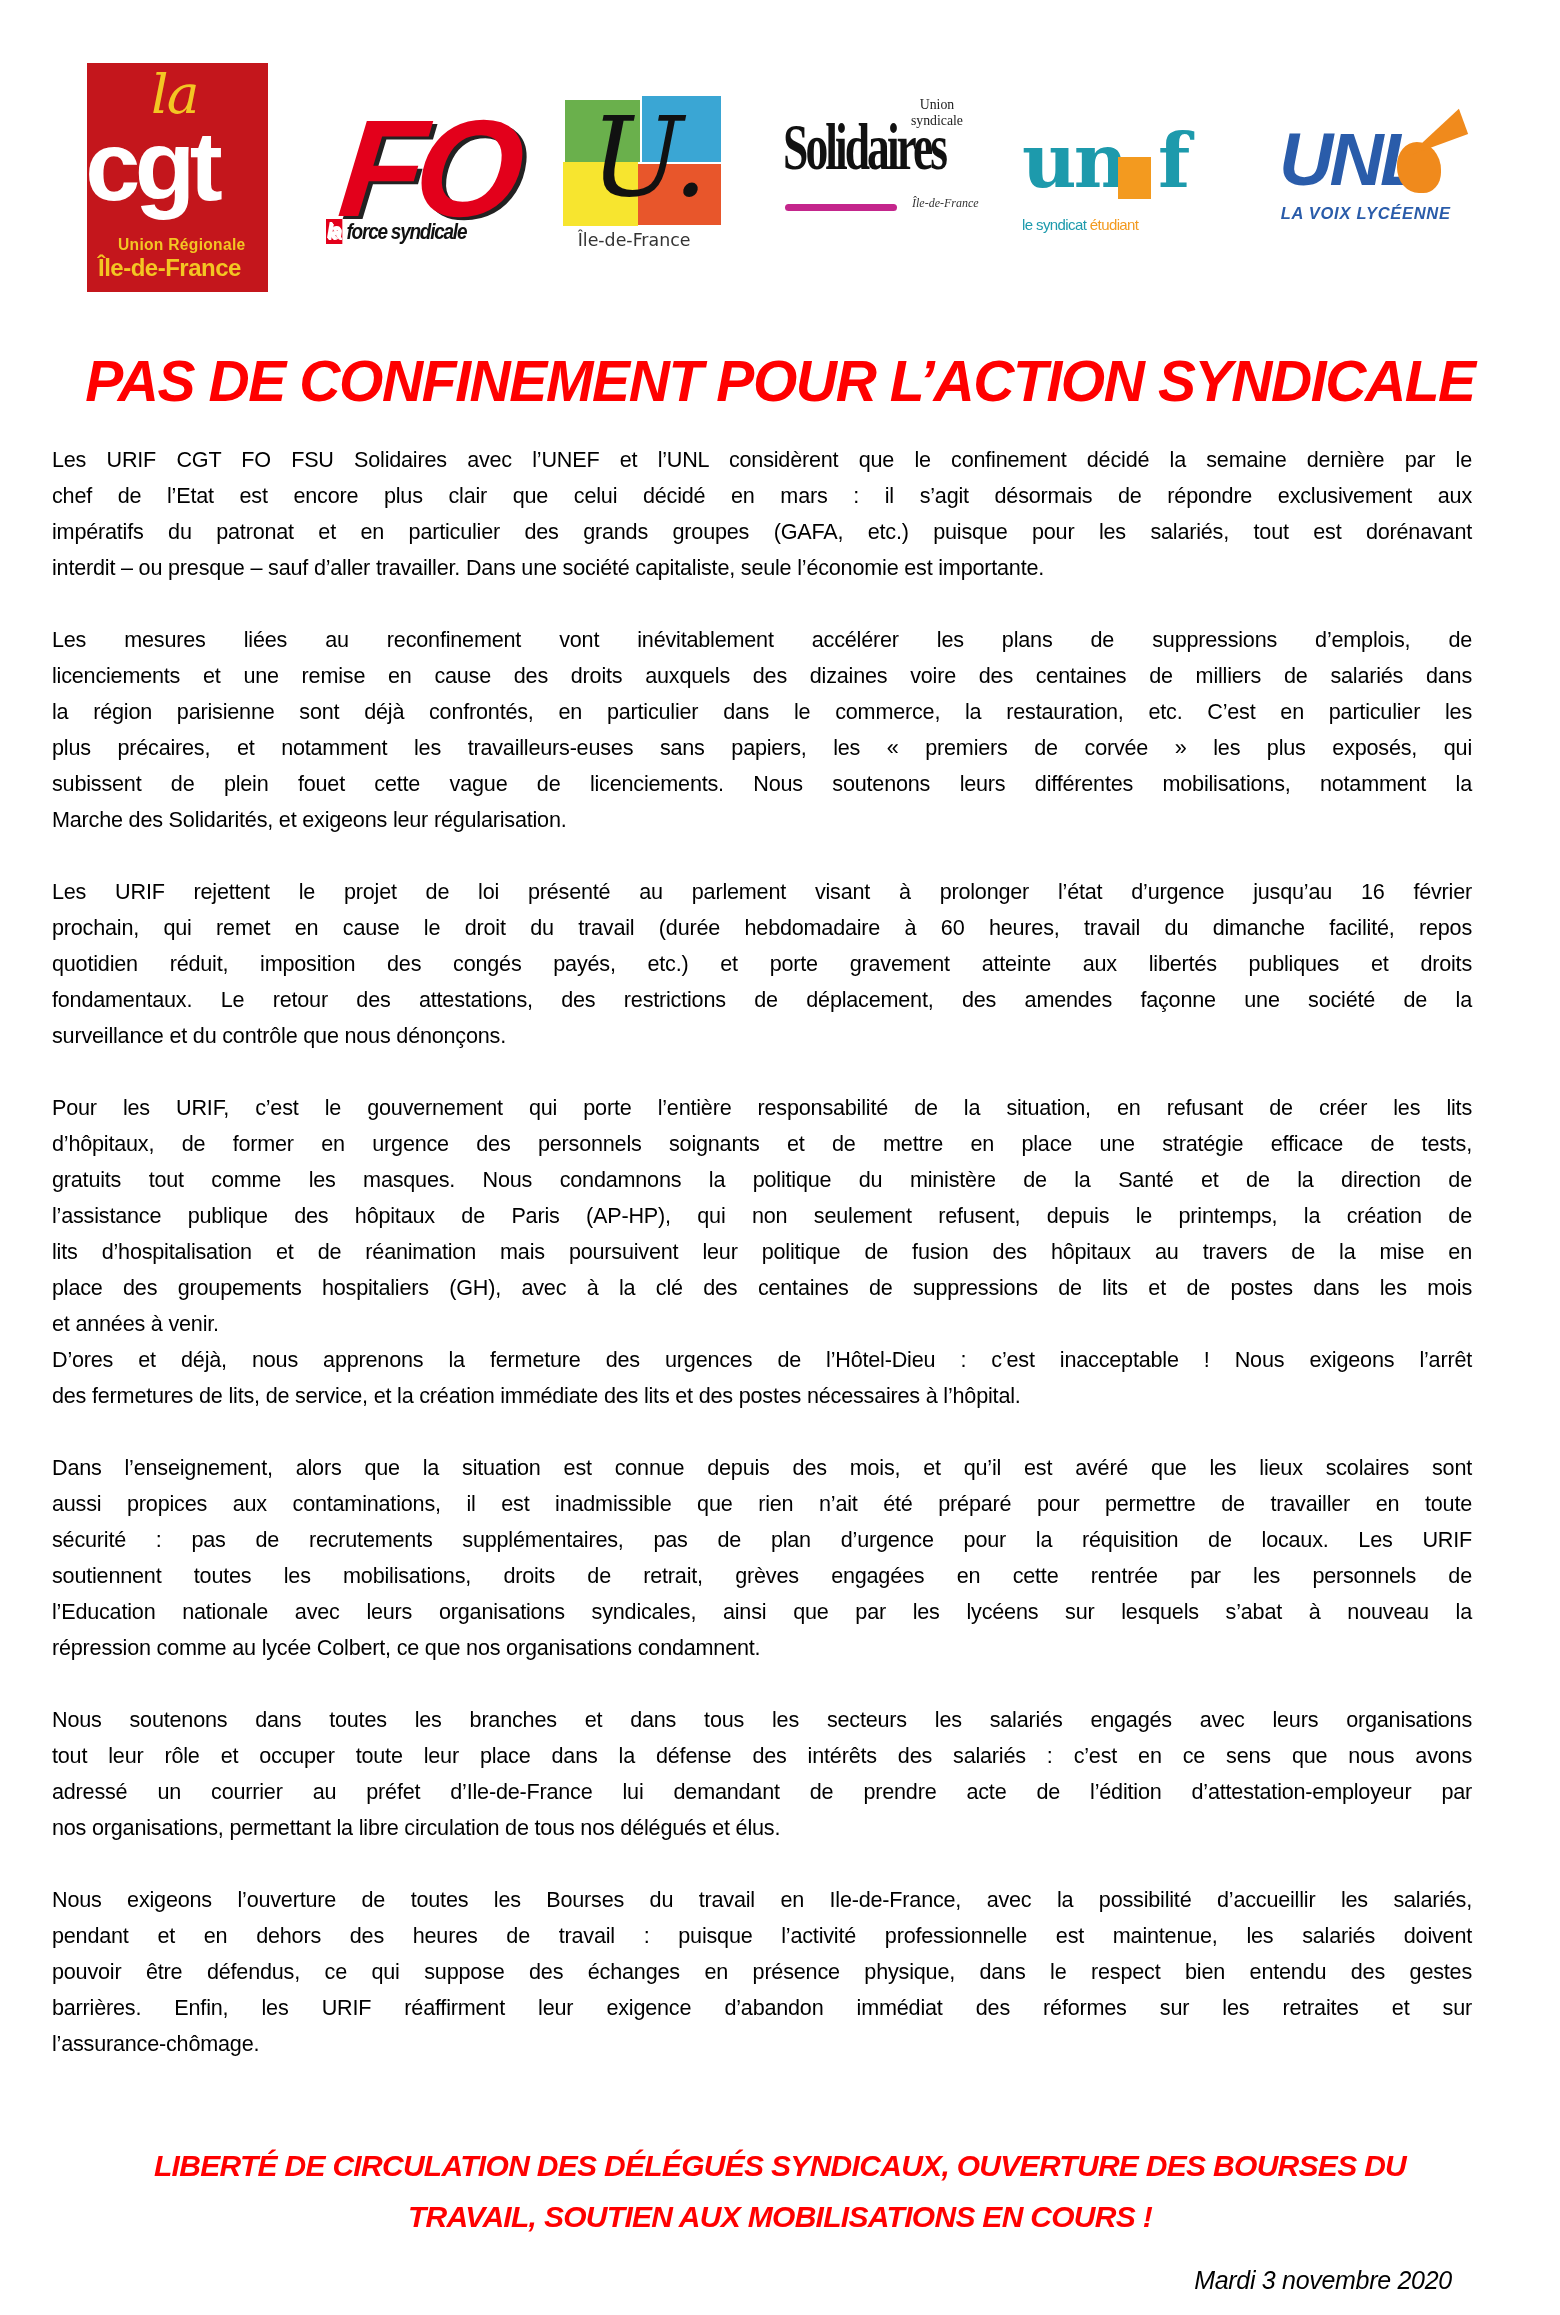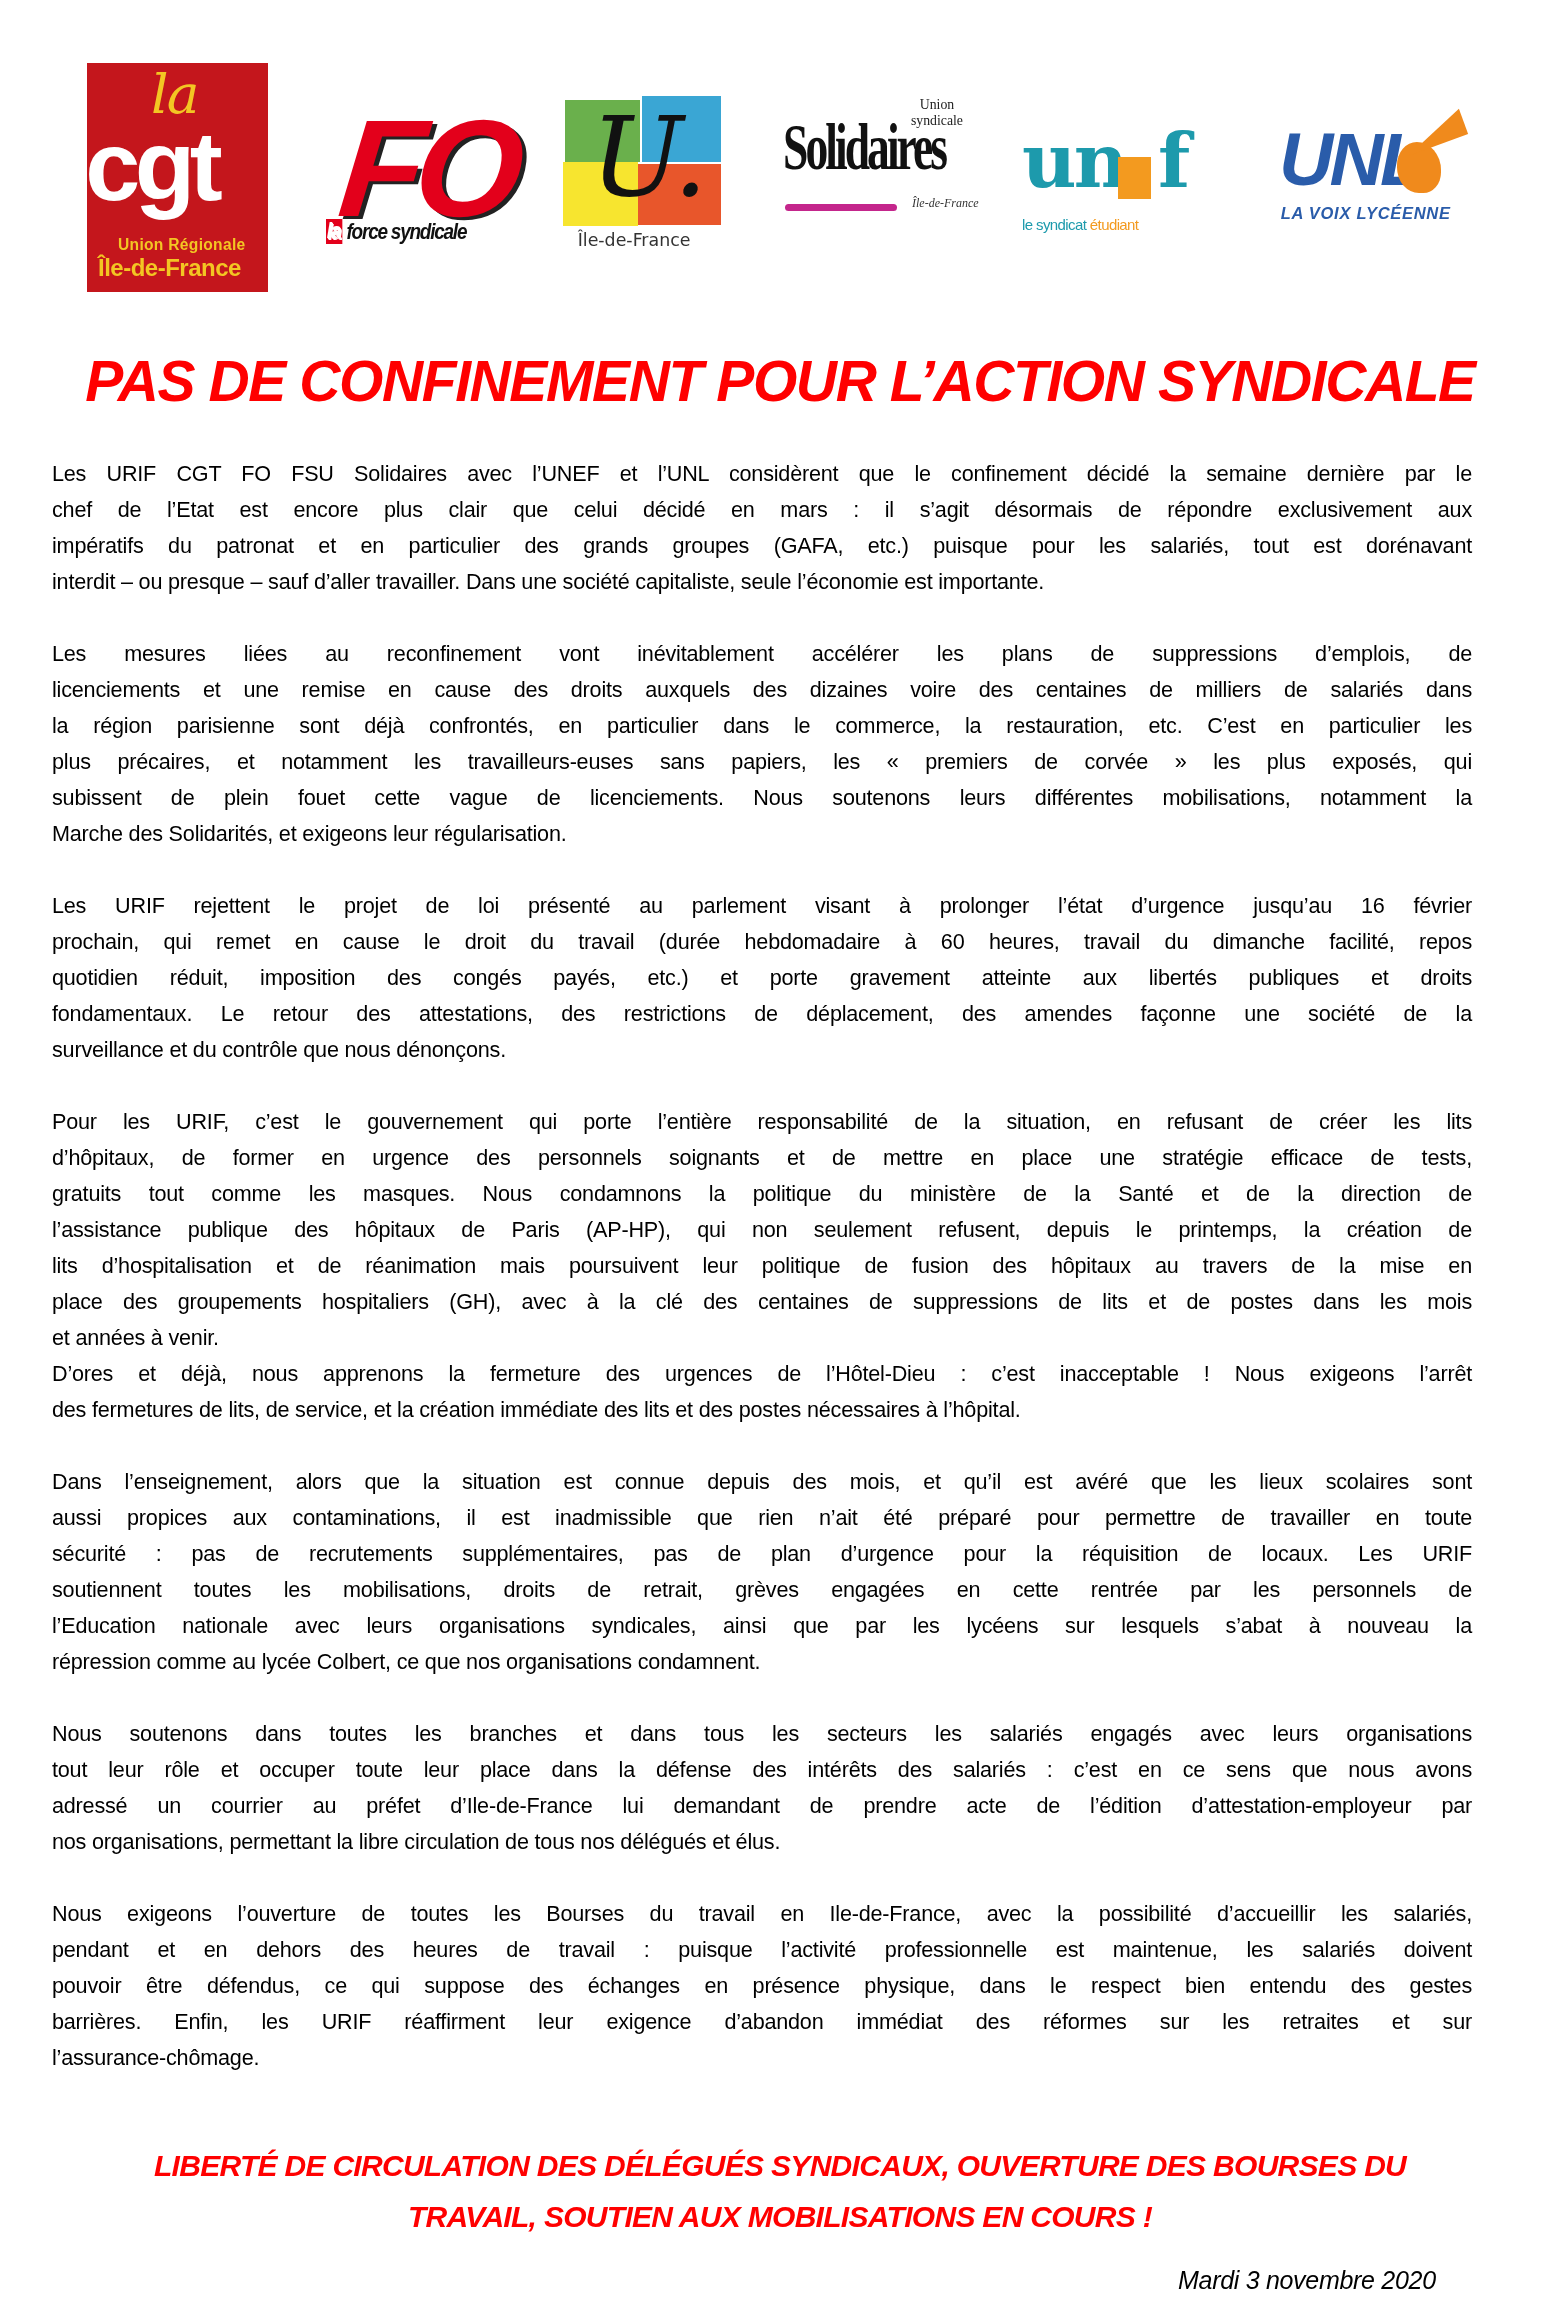--- a/index.html
+++ b/index.html
@@ -49,30 +49,30 @@
   .unl { left: 1279px; top: 129px; width: 193px; height: 97px; }
   .unl .w { position: absolute; left: 0px; top: -7.3px; font-weight: bold; font-style: italic; font-size: 75px; line-height: 1; color: #2a5caa; letter-spacing: -3.7px; }
   .unl .horn { position: absolute; left: 129px; top: 0px; width: 0; height: 0; border-left: 64px solid transparent; border-bottom: 27.5px solid #f08a1c; transform: rotate(-20deg); transform-origin: left bottom; }
   .unl .head { position: absolute; left: 118px; top: 13px; width: 44px; height: 51px; background: #f08a1c; border-radius: 45% 55% 40% 50%; }
   .unl .tag { position: absolute; left: 1.8px; top: 75px; font-size: 16.5px; font-weight: bold; font-style: italic; color: #2a5caa; white-space: nowrap; letter-spacing: 0.7px; }
 
   
   .title { position: absolute; left: 0; width: 1560px; top: 346px; text-align: center; color: #ff0000; font-weight: bold; font-style: italic; font-size: 57px; line-height: 70px; letter-spacing: -1.4px; white-space: nowrap; }
 
   
-  .body { position: absolute; left: 52px; width: 1420px; top: 456px; font-size: 21.6px; line-height: 36px; letter-spacing: -0.2px; }
+  .body { position: absolute; left: 52px; width: 1420px; top: 442px; font-size: 21.6px; line-height: 36px; letter-spacing: -0.2px; }
   .para { margin: 0 0 36px 0; }
   .para.tight { margin-bottom: 0; }
   .line { display: block; text-align: justify; text-align-last: justify; white-space: nowrap; overflow: visible; height: 36px; }
   .line.last { text-align: left; text-align-last: left; }
 
   
   .slogan { position: absolute; left: 0; width: 1560px; top: 2140px; text-align: center; color: #ff0000; font-weight: bold; font-style: italic; font-size: 30px; line-height: 51px; letter-spacing: -0.7px; }
   .slogan span { display: block; white-space: nowrap; }
-  .date { position: absolute; left: 1178px; top: 2265px; width: 290px; text-align: left; font-style: italic; font-size: 25px; line-height: 31px; white-space: nowrap; letter-spacing: -0.3px; }
+  .date { position: absolute; left: 1178px; top: 2265px; width: 290px; text-align: center; font-style: italic; font-size: 25px; line-height: 31px; white-space: nowrap; letter-spacing: -0.3px; }
 </style>
 </head>
 <body>
 
 <div class="logo cgt">
   <span class="la">la</span>
   <span class="cgtw">cgt</span>
   <span class="ur">Union Régionale</span>
   <span class="idf">Île-de-France</span>
 </div>

